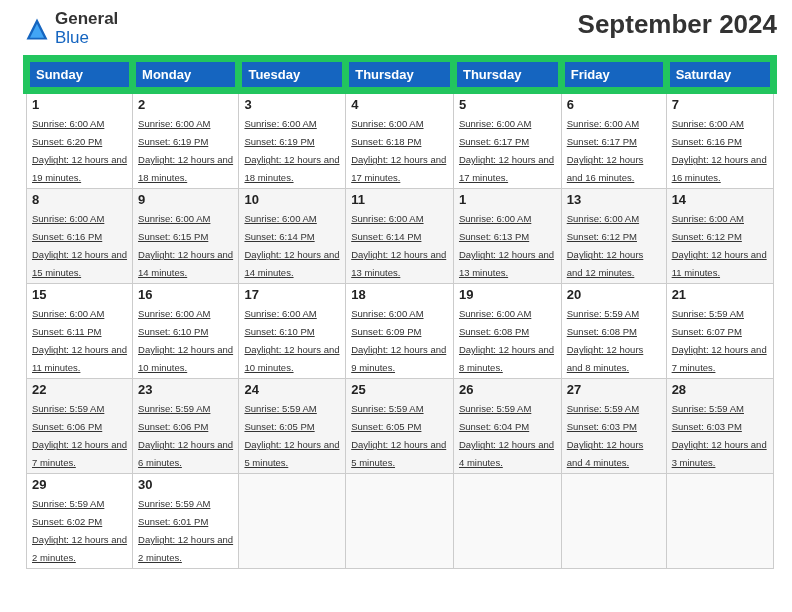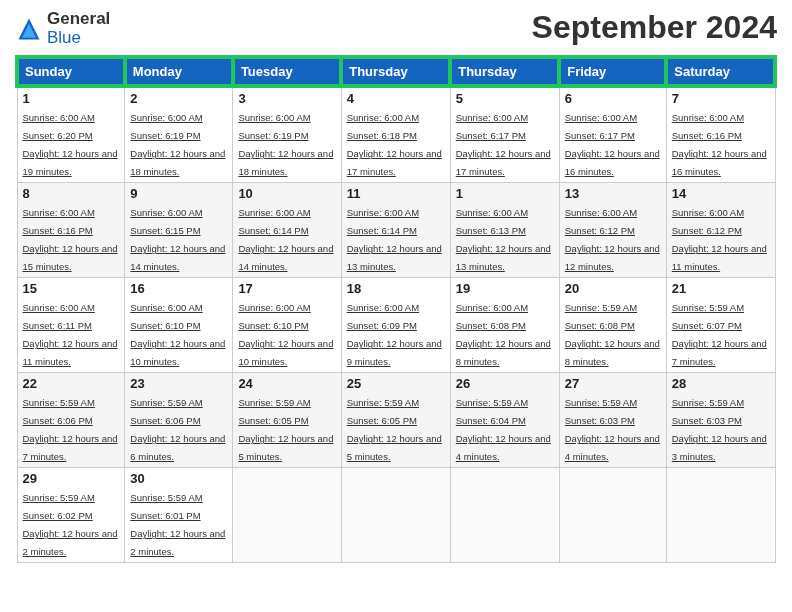--- a/index.html
+++ b/index.html
@@ -5,21 +5,21 @@
     * { box-sizing: border-box; margin: 0; padding: 0; }
     body {
       font-family: Arial, sans-serif;
       background: #fff;
       width: 792px;
       height: 612px;
       overflow: hidden;
     }
     .container {
       width: 792px;
-      padding: 10px 15px 8px 15px;
+      padding: 10px 15px 8px 23px;
     }
     .header-row {
       display: flex;
       justify-content: space-between;
       align-items: flex-start;
       margin-bottom: 8px;
     }
     .logo {
       display: flex;
       align-items: center;
@@ -41,41 +41,41 @@
       color: #1565c0;
     }
     .logo-icon {
       width: 28px;
       height: 28px;
     }
     .title-block {
       text-align: right;
     }
     .month-title {
-      font-size: 32px;
+      font-size: 26px;
       font-weight: bold;
       color: #333;
       line-height: 1.1;
     }
     .subtitle {
       font-size: 16px;
       color: #555;
     }
     .calendar {
       width: 100%;
       border-collapse: collapse;
     }
     .calendar th {
       background-color: #1565c0;
       color: #fff;
       text-align: left;
       padding: 5px 6px;
       font-size: 13px;
       font-weight: bold;
-      border: 4px solid #22c55e;
+      border: 7px solid #22c55e;
     }
     .calendar td {
       vertical-align: top;
       border: 1px solid #ccc;
       padding: 3px 5px;
       width: 113px;
       height: 82px;
       background: #fff;
     }
     .calendar tr:nth-child(even) td {

